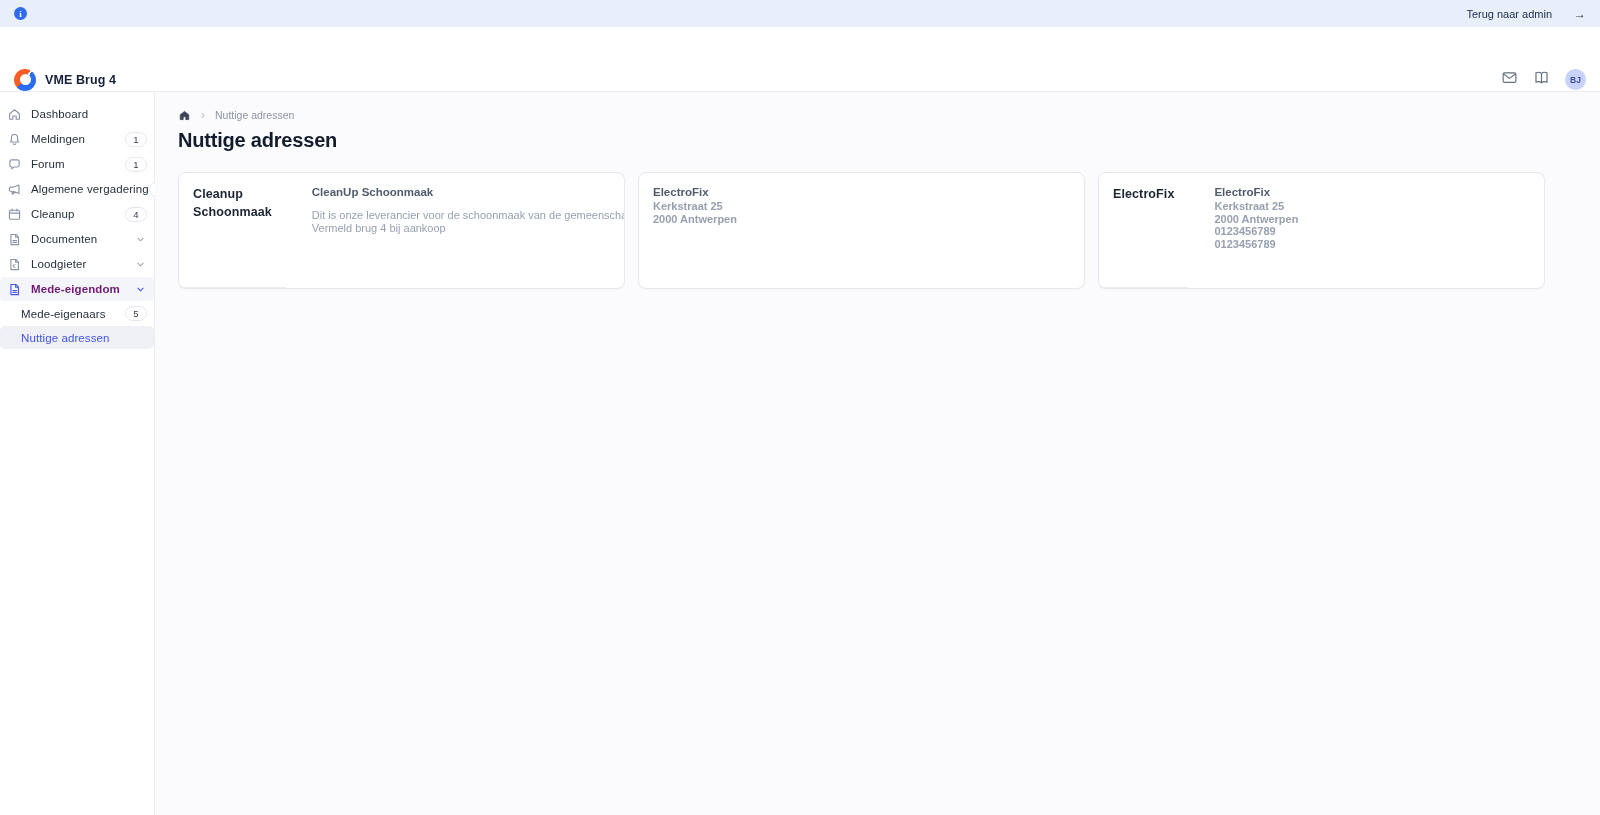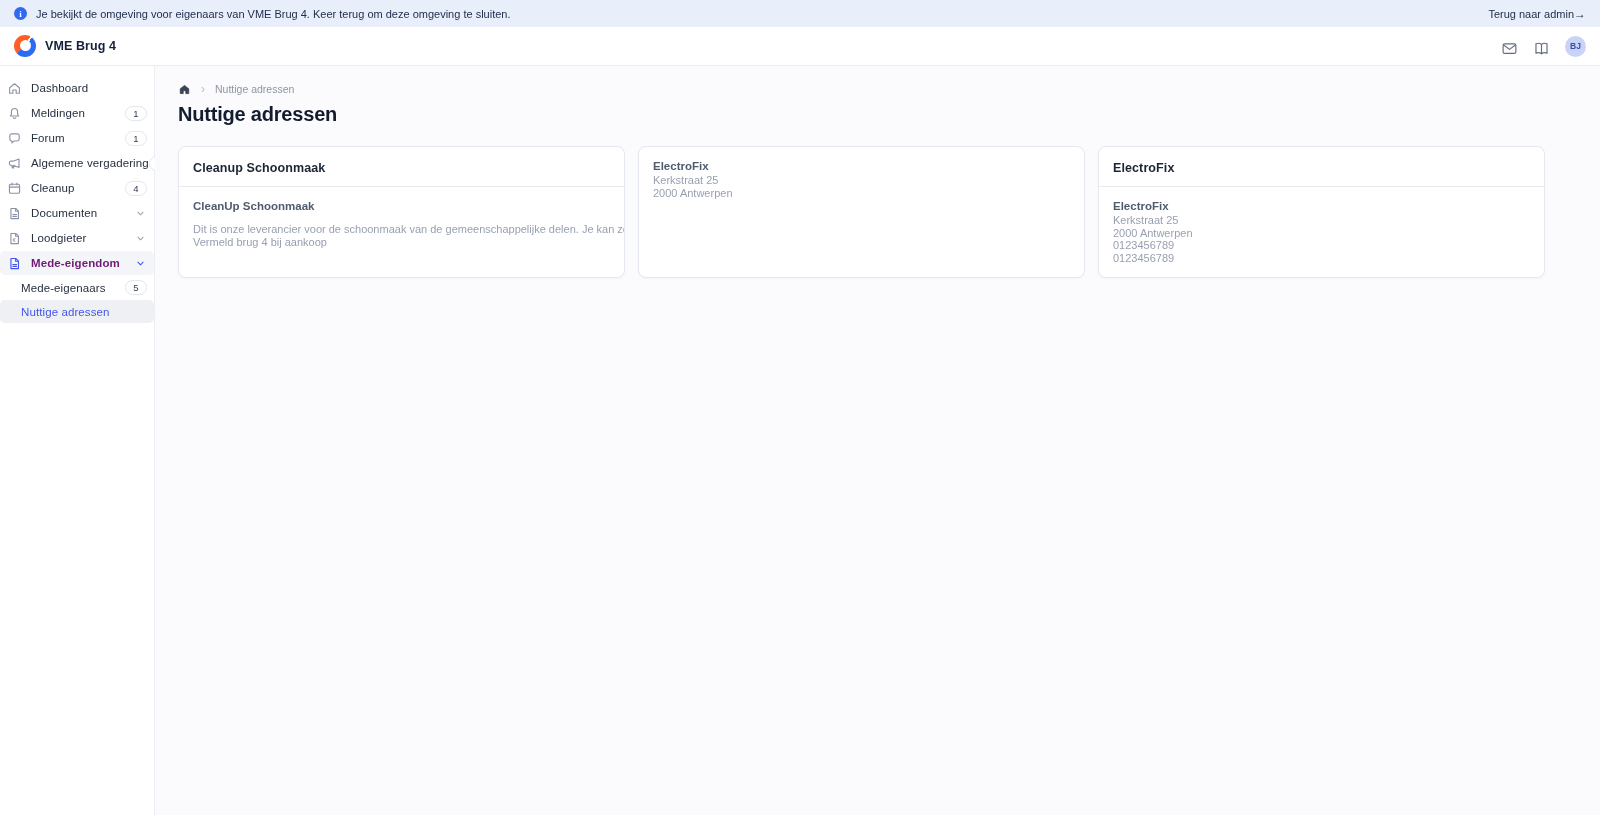--- a/index.html
+++ b/index.html
@@ -24,50 +24,51 @@
   }
   .banner-left { display: flex; align-items: center; gap: 9px; }
   .info-icon {
     width: 13px; height: 13px; border-radius: 50%;
     background: #2e6bf0; color: #fff;
     display: inline-flex; align-items: center; justify-content: center;
     font-size: 9px; font-weight: 700; font-family: "Liberation Serif", serif;
     flex: 0 0 auto;
   }
   .banner-link {
-    display: flex; align-items: center; gap: 0;
+    display: flex; align-items: center; gap: 22px;
     font-size: 11px; color: #22304d; cursor: pointer; text-decoration: none;
   }
   .banner-link .arrow { font-size: 12px; }
 
   
   .header {
-    height: 39px;
+    height: 24px;
     background: #fff;
     border-bottom: 1px solid #ecedf1;
     display: flex;
     align-items: center;
     justify-content: space-between;
     padding: 8px 14px;
+    margin-top: 41px;
   }
   .brand { display: flex; align-items: center; gap: 9px; }
   .logo {
     width: 22px; height: 22px; border-radius: 50%;
     background: conic-gradient(from 40deg, #2b6cf3 0deg 185deg, #ff5c26 185deg 348deg, #ffffff 348deg 360deg);
     position: relative;
   }
   .logo::after {
     content: "";
     position: absolute;
     width: 11px; height: 11px; border-radius: 50%;
     background: #fff;
     left: 6px; top: 5px;
   }
   .app-name { font-size: 12.5px; font-weight: 700; color: #15203a; letter-spacing: .1px; }
-  .header-right { display: flex; align-items: flex-end; gap: 15px; }
+  .header-right { display: flex; align-items: flex-start; gap: 15px; }
   .hicon { width: 17px; height: 17px; color: #646e7e; display: inline-flex; cursor: pointer; }
   .hicon svg { width: 100%; height: 100%; }
   .avatar {
     width: 21px; height: 21px; border-radius: 50%;
     background: #c9d3f8; color: #3c4ea8;
     font-size: 8.5px; font-weight: 700;
     display: inline-flex; align-items: center; justify-content: center;
     cursor: pointer;
   }
 
@@ -139,43 +140,42 @@
 
   .cards { display: flex; gap: 13px; margin-top: 20px; align-items: stretch; }
   .card {
     flex: 1 1 0;
     background: #fff;
     border: 1px solid #e5e8ee;
     border-radius: 8px;
     min-height: 117px;
     overflow: hidden;
     box-shadow: 0 1px 2px rgba(20,30,55,.03);
-    display: flex; flex-direction: column;
+    display: flex; flex-direction: row; gap: 12px;
   }
   .card-header {
     padding: 11px 14px 10px;
     border-bottom: 1px solid #e9ebf0;
   }
   .card-title { font-size: 12.5px; font-weight: 700; color: #1b2534; letter-spacing: .1px; }
   .card-body { padding: 13px 0 13px 14px; }
   .entry-name { font-size: 11.5px; font-weight: 600; color: #505c6e; margin-bottom: 2px; }
-  .entry-line { font-size: 11px; color: #98a0b0; line-height: 12.5px; }
+  .entry-line { font-size: 11px; color: #98a0b0; line-height: 12.5px; font-weight: bold; }
   .entry-desc {
     margin-top: 11px;
     font-size: 11px; color: #98a0b0; line-height: 12.5px;
     white-space: pre;
   }
 </style>
 </head>
 <body>
 
 <div class="banner">
   <div class="banner-left">
     <span class="info-icon">i</span>
-    <span>Je bekijkt de omgeving voor eigenaars van VME Brug 4. Keer terug om deze omgeving te sluiten.</span>
   </div>
   <a class="banner-link">
     <span>Terug naar admin</span>
     <span class="arrow">→</span>
   </a>
 </div>
 
 <div class="header">
   <div class="brand">
     <span class="logo"></span>

